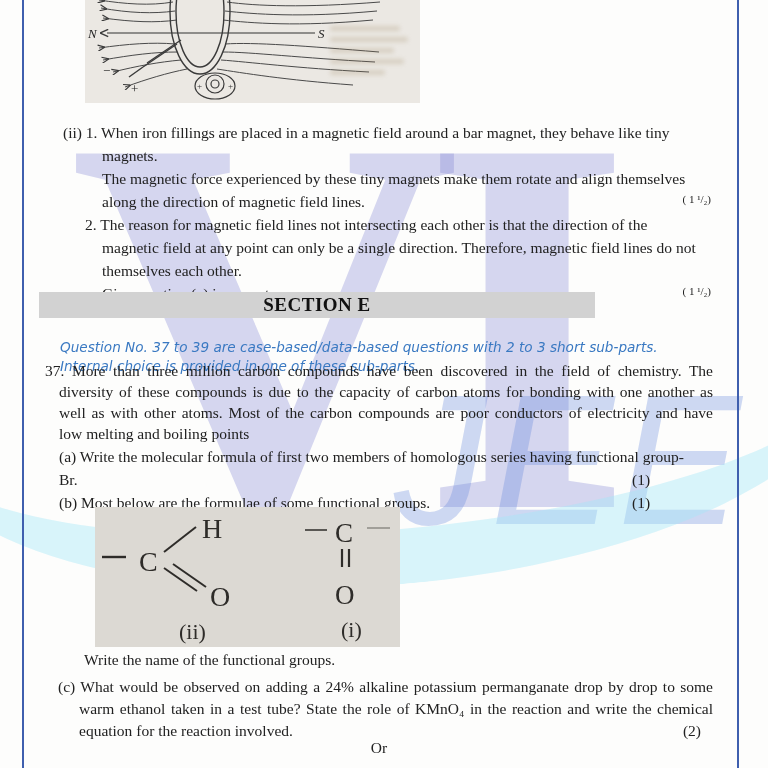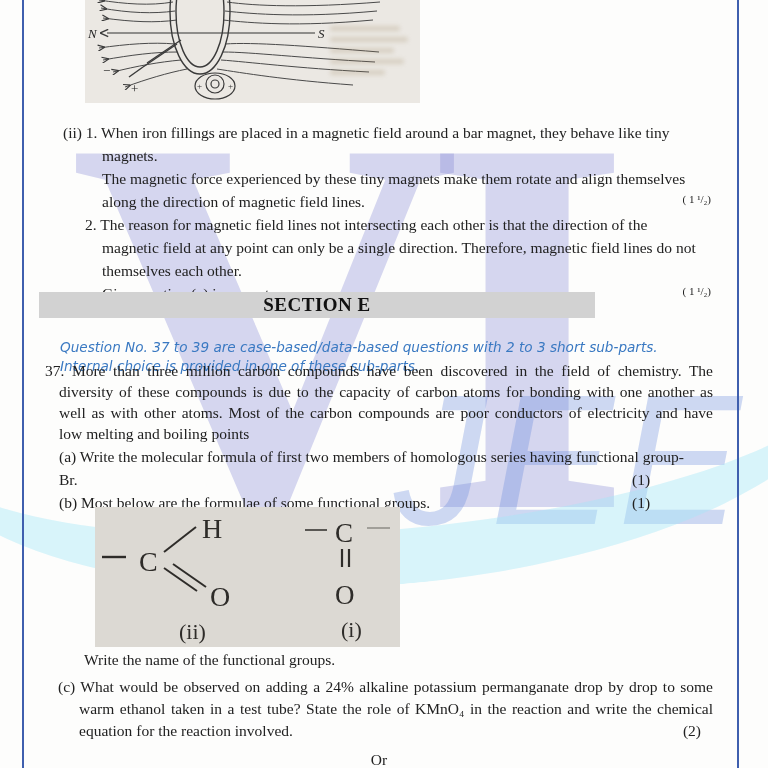--- a/index.html
+++ b/index.html
@@ -24,21 +24,21 @@
   .fig-magnet{position:absolute;left:40px;top:0;width:335px;height:103px;background:#ebe8e3;}
   .fig-chem{position:absolute;left:50px;top:507px;width:305px;height:140px;background:#dcd9d3;}
   .ghost{position:absolute;filter:blur(2px);}
   .ghost .g{height:5px;margin:6px 0;background:rgba(160,135,100,0.25);border-radius:2px;}
 
   .ans{position:absolute;left:0;top:103px;width:668px;line-height:23px;margin-top:18px;}
   .q37{position:absolute;left:0;top:360px;width:668px;line-height:21px;}
   .pab{position:absolute;left:0;top:445px;width:668px;line-height:23px;}
   .cap{position:absolute;left:0;top:651px;width:668px;}
   .pc{position:absolute;left:0;top:676px;width:668px;line-height:22px;}
-  .ordiv{position:absolute;left:0;top:739px;width:668px;text-align:center;margin-top:12px;}
+  .ordiv{position:absolute;left:0;top:739px;width:668px;text-align:center;}
 
   .row{position:relative;}
   .pl13{padding-left:13px}.pl14{padding-left:14px}.pl18{padding-left:18px}.pl34{padding-left:34px}.pl39{padding-left:39px}
   .pl40{padding-left:40px}.pl57{padding-left:57px}
   .just{text-align:justify;text-align-last:justify;}
   .mark-right{position:absolute;right:2px;top:-2px;font-size:11px;}
   .mark-right2{position:absolute;right:12px;top:0;}
   .mark-mid{position:absolute;left:587px;top:0;}
 
   .secbar{position:absolute;left:-6px;top:292px;width:556px;height:26px;background:#d2d2d2;

